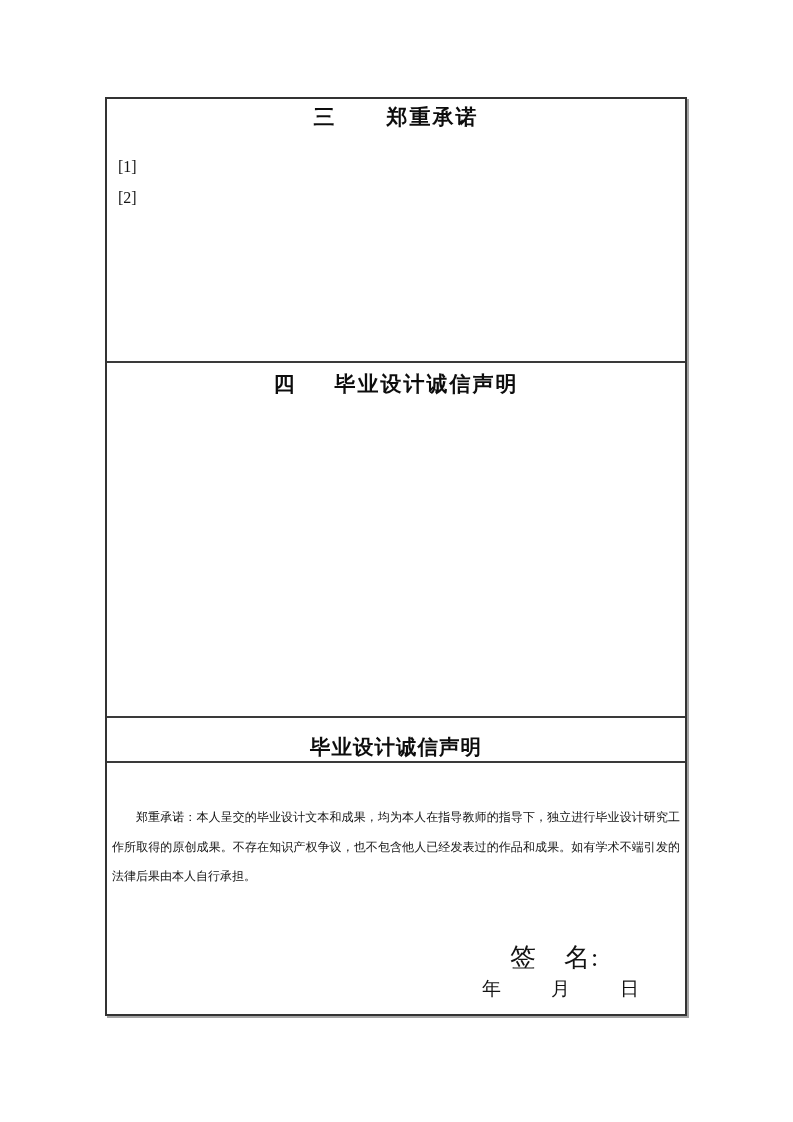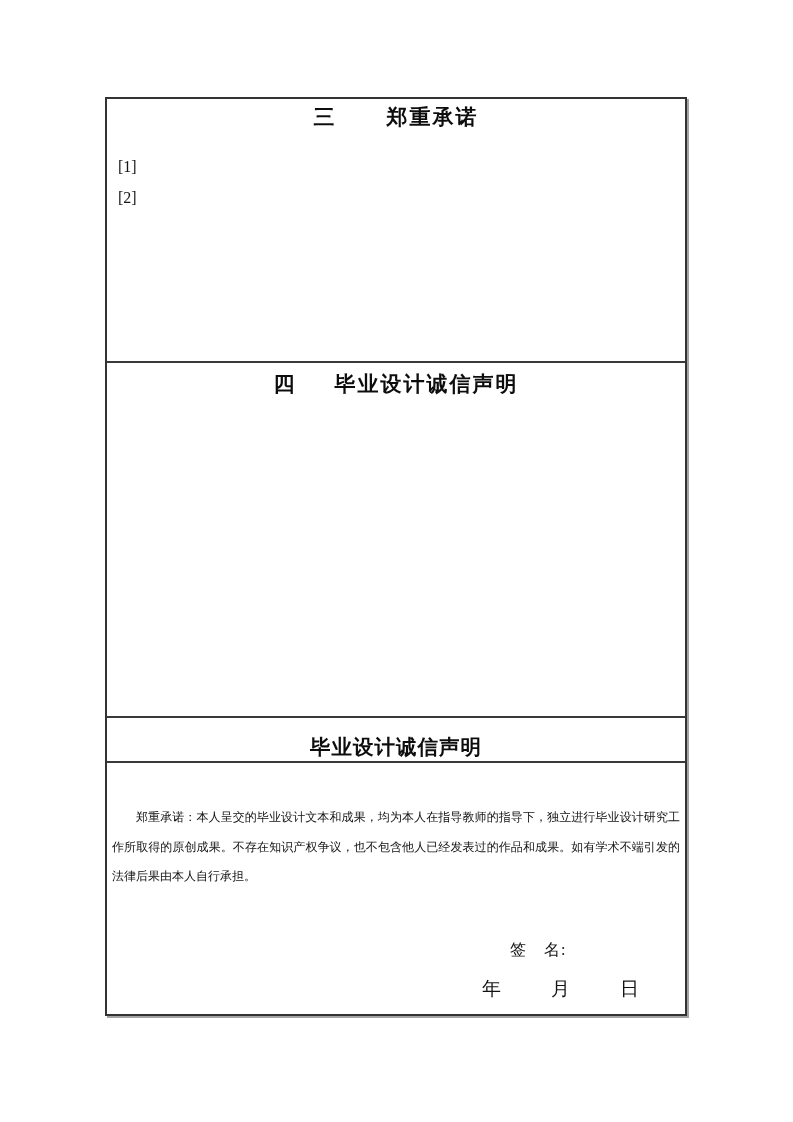--- a/index.html
+++ b/index.html
@@ -76,21 +76,21 @@
     text-indent: 2em;
     font-size: 12px;
     line-height: 29.5px;
     text-align: justify;
     color: #131313;
   }
   .sig-line {
     position: absolute;
     left: 403px;
     top: 177px;
-    font-size: 16px;
+    font-size: 26px;
     letter-spacing: 1px;
     color: #131313;
     white-space: pre;
   }
   .date-line {
     position: absolute;
     left: 375px;
     top: 213px;
     display: flex;
     gap: 50px;

